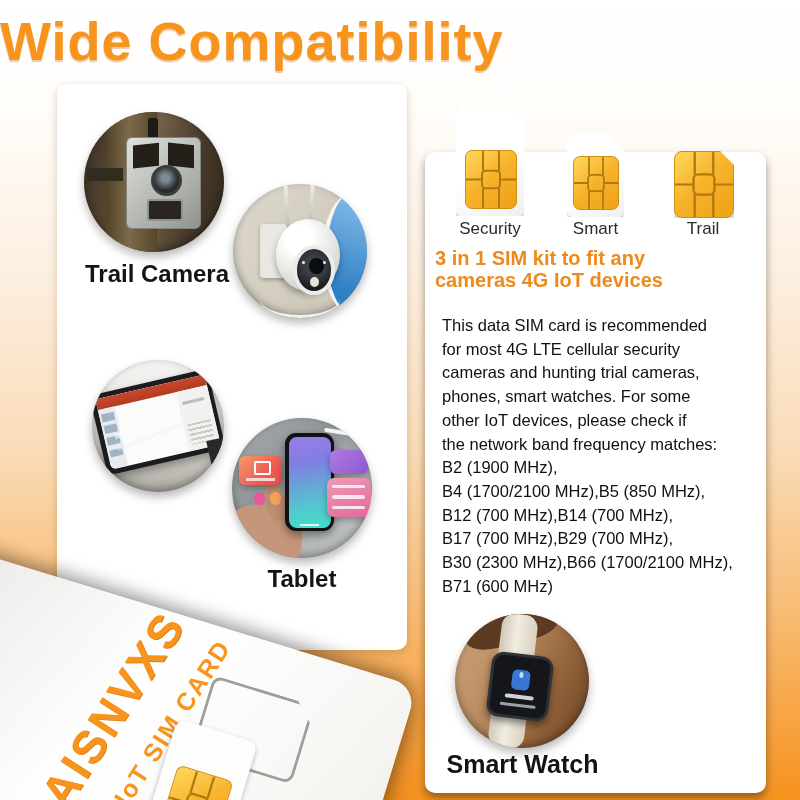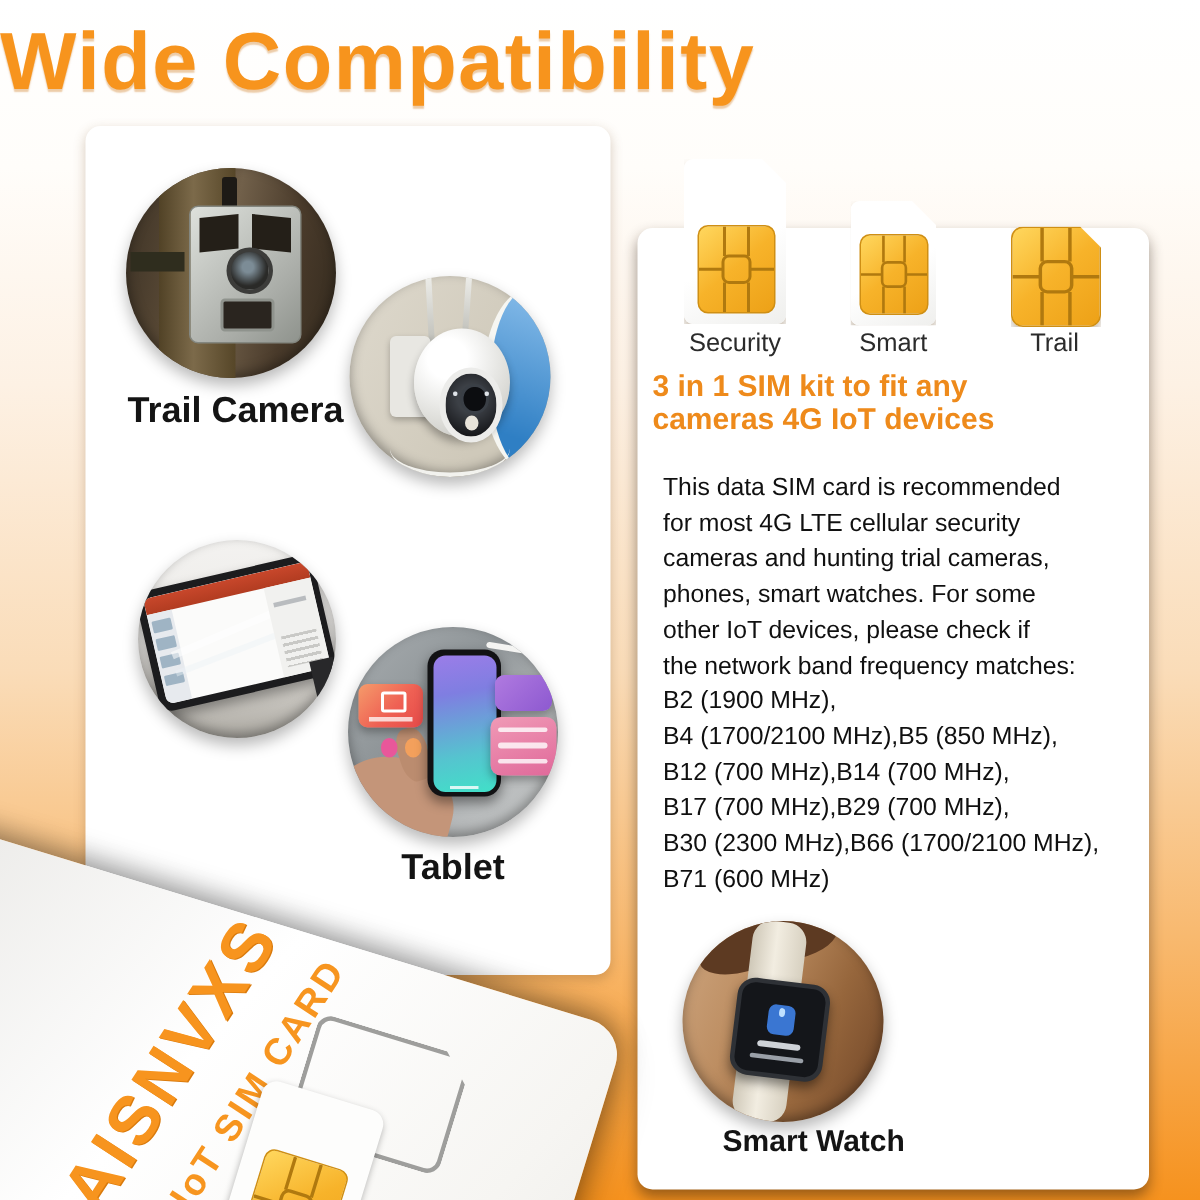--- a/index.html
+++ b/index.html
@@ -123,21 +123,21 @@
     background:linear-gradient(140deg,#ffd75e 0%,#f7b32a 48%,#eda117 100%);
     clip-path:polygon(0 0,calc(100% - 14px) 0,100% 14px,100% 100%,0 100%);
     box-shadow:0 4px 6px rgba(100,70,30,.35);}
   #sim-nano svg{position:absolute;left:0;top:0;width:100%;height:100%;}
   .sim-label{position:absolute;z-index:20;font-size:17px;color:#2b2b2b;text-align:center;}
   
   .kit-heading{position:absolute;left:435px;top:247px;width:322px;z-index:21;
     text-align:left;font-size:20px;font-weight:bold;color:#ee8a1b;line-height:22px;}
   .description{position:absolute;left:442px;top:314px;width:322px;z-index:21;
     font-size:16.5px;line-height:23.7px;color:#101010;white-space:pre-line;}
-  #watch-label{left:450px;top:750px;width:185px;font-size:20px;z-index:21;}
+  #watch-label{left:430px;top:750px;width:185px;font-size:25px;z-index:21;}
   
   #kit-card{position:absolute;left:-80px;top:535px;width:520px;height:400px;z-index:30;
     transform:rotate(17deg);transform-origin:0 0;border-radius:24px;
     background:linear-gradient(115deg,#e7e6e3 0%,#ffffff 42%,#f6f5f2 75%,#ebeae6 100%);
     box-shadow:0 -5px 18px rgba(0,0,0,.35),0 12px 30px rgba(0,0,0,.3);}
   .kit-brand{position:absolute;left:179px;top:210px;transform:rotate(-74deg);transform-origin:0 0;
     font-size:46px;font-weight:bold;letter-spacing:3px;color:#f7941e;
     text-shadow:0 1px 0 #d97a0c;white-space:nowrap;}
   .kit-sub{position:absolute;left:256px;top:194px;transform:rotate(-74deg);transform-origin:0 0;
     font-size:25px;font-weight:bold;letter-spacing:2px;color:#f7951f;white-space:nowrap;}

